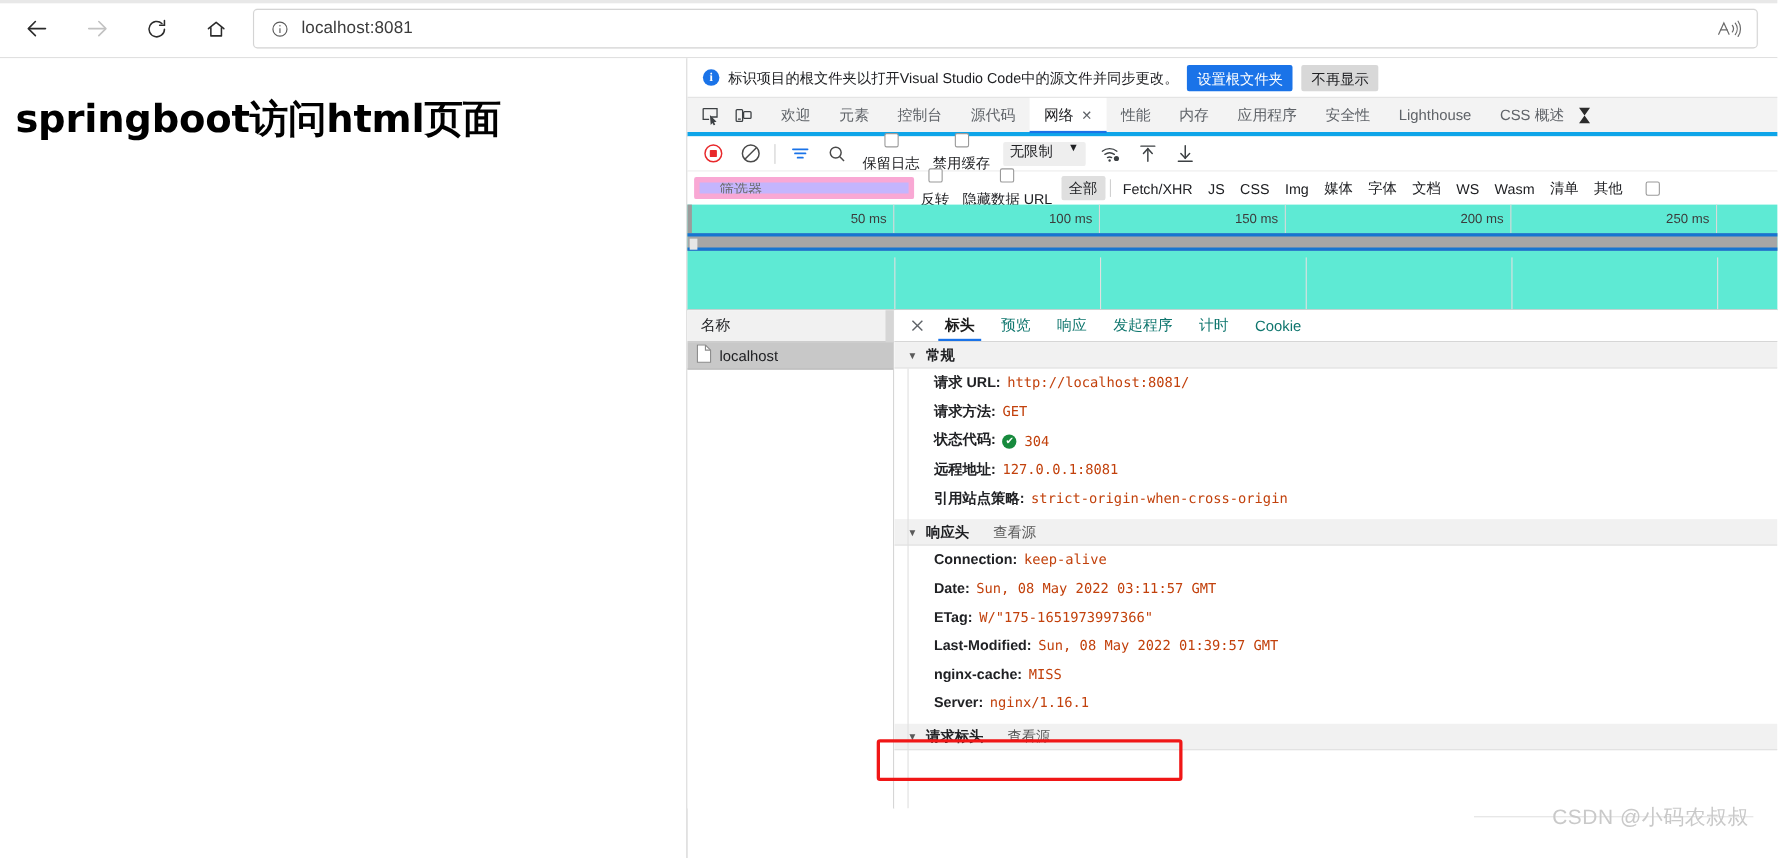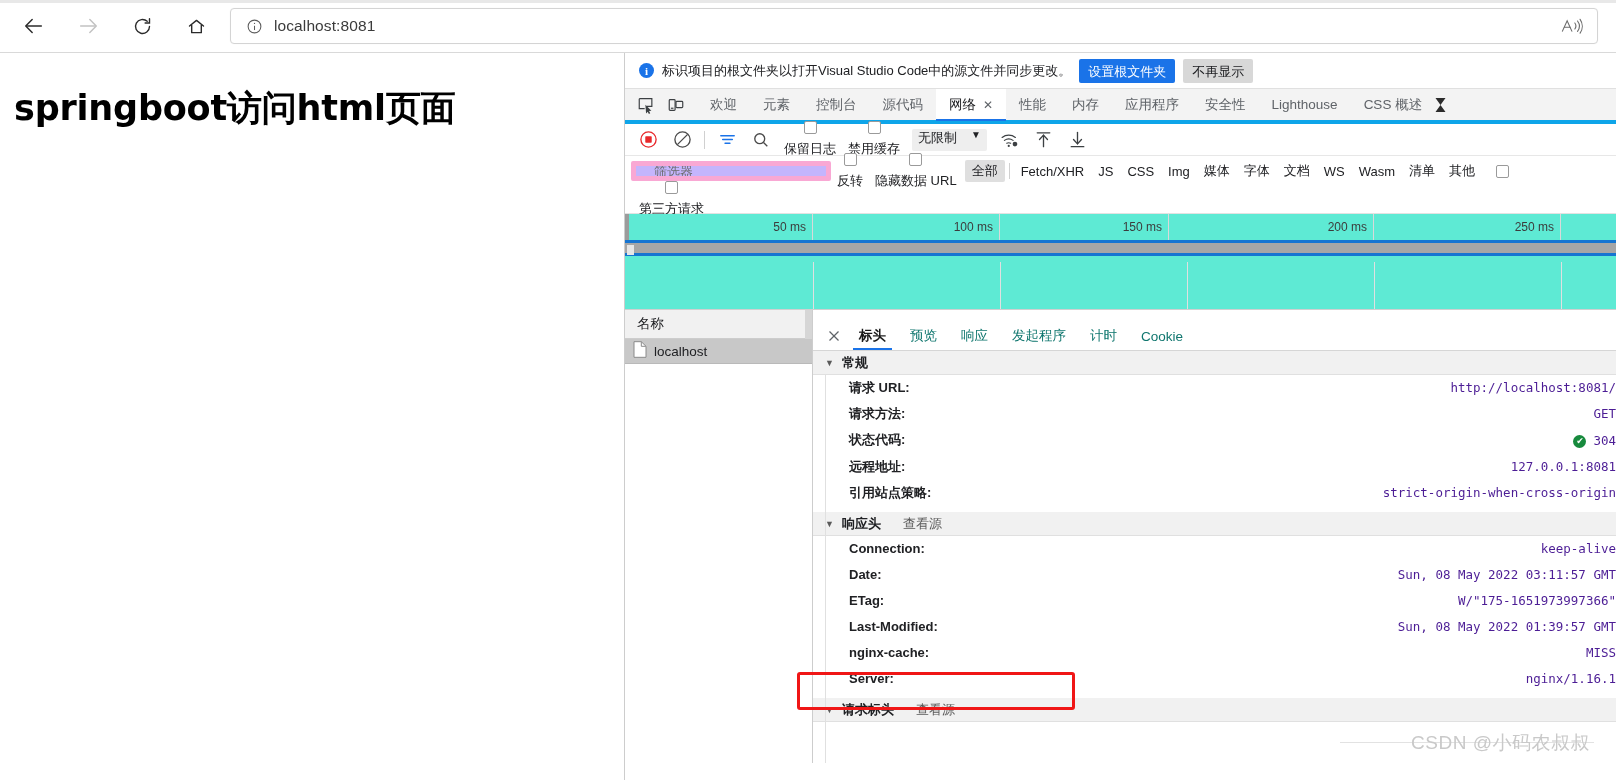--- a/index.html
+++ b/index.html
@@ -160,21 +160,21 @@
     height: 29px; background:#f1f1f1; border-bottom:1px solid #cdcdcd;
     display:flex; align-items:center; padding-left: 12px; font-size:13.5px; color:#202124;
   }
   .reqlist-scroll { position:absolute; right:0; top:0; width:7px; height:29px; background:#d6d6d6;}
   .req-item {
     height: 25px; display:flex; align-items:center; gap:7px;
     padding-left: 8px; background:#c8c8c8; border-bottom:1px solid #b9b9b9;
     font-size: 13.5px; color:#202124; cursor:pointer;
   }
 
-  .detail { flex: 1; position:relative; background:#fff; min-width:0;margin-top:12px; }
+  .detail { flex: 1; position:relative; background:#fff; min-width:0; }
   .detail-tabs {
     height: 29px; background:#fff; border-bottom:1px solid #d6d6d6;
     display:flex; align-items:stretch; padding-left: 8px;
   }
   .dclose { width:26px; display:flex; align-items:center; justify-content:center; color:#5f6368; cursor:pointer; font-size:14px;}
   .dtab {
     display:flex; align-items:center; padding: 0 12px; font-size:13.5px; color:#0f766e;
     cursor:pointer; position:relative; white-space:nowrap;
   }
   .dtab.sel { color:#1a1a1a; font-weight:bold; }
@@ -182,26 +182,26 @@
 
   .detail-body { position:absolute; left:0; right:0; top:29px; bottom:0; overflow:hidden; }
   .sect-head {
     height: 24px; background:#f1f1f1; border-bottom:1px solid #e0e0e0;
     display:flex; align-items:center; gap:8px; padding-left: 12px;
     font-size:13px; font-weight:bold; color:#202124;
   }
   .tri { font-size: 9px; color:#5a5a5a; }
   .viewsrc { font-weight: normal; color:#5a5a5a; margin-left: 14px; cursor:pointer; }
   .hrow {
-    display:flex; align-items:baseline; padding: 5px 0 5px 36px; font-size:13px; line-height:16px;justify-content:space-between;
+    display:flex; align-items:baseline; padding: 5px 0 5px 36px; font-size:13px; line-height:16px;
   }
   .hkey { font-weight: bold; color:#202124; white-space:nowrap; }
   .hval {
     font-family: "DejaVu Sans Mono", "Liberation Mono", monospace;
-    font-size: 12.5px; color: #4c1d95; margin-left: 6px; word-break: break-all;
+    font-size: 12.5px; color: #c2410c; margin-left: 6px; word-break: break-all;
   }
   .status-ok { display:inline-flex; align-items:center; gap:7px; margin-left:6px;}
   .dot-ok { width:13px; height:13px; border-radius:50%; background:#178a3d; color:#fff;
             display:flex; align-items:center; justify-content:center; font-size:9px; }
   .sect-gap { height: 6px; }
   .indent-bar { position:absolute; left:12px; top:24px; bottom:0; width:1px; background:#e0e0e0; }
 
   
   .redbox {
     position: absolute; border: 3px solid #f01616; border-radius: 3px;
@@ -433,26 +433,20 @@
         <span class="ftype">WS</span>
         <span class="ftype">Wasm</span>
         <span class="ftype">清单</span>
         <span class="ftype">其他</span>
       </div>
       <label class="cb-label" style="margin-left:8px">
         <span class="cb"></span>
       </label>
     </div>
 
-    <div class="filter-row2">
-      <label class="cb-label" style="padding-left:8px">
-        <span class="cb"></span>
-        <span>第三方请求</span>
-      </label>
-    </div>
 
     <div class="overview">
       <div class="ov-ruler">
         <div class="ov-left-handle"></div>
         <div class="ov-tick" style="left:0; width:188px;">50 ms</div>
         <div class="ov-tick" style="left:188px; width:187px;">100 ms</div>
         <div class="ov-tick" style="left:357px; width:187px;">150 ms</div>
         <div class="ov-tick" style="left:562px; width:187px;">200 ms</div>
         <div class="ov-tick" style="left:749px; width:187px;">250 ms</div>
       </div>

